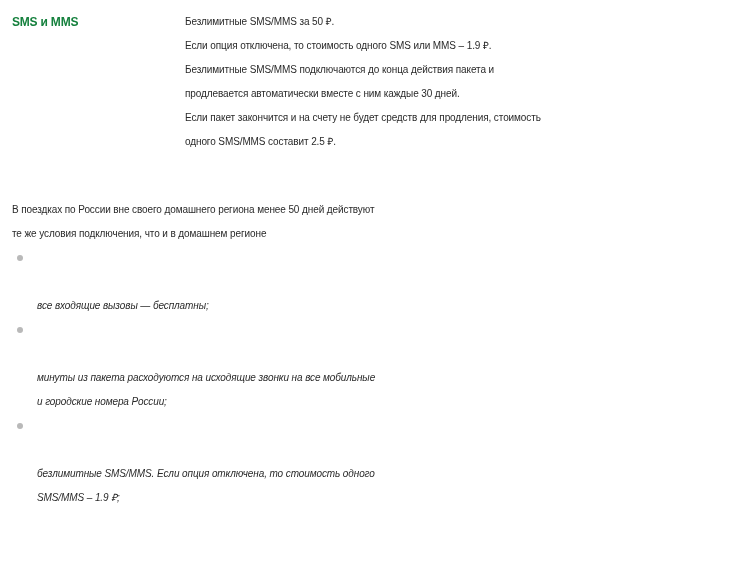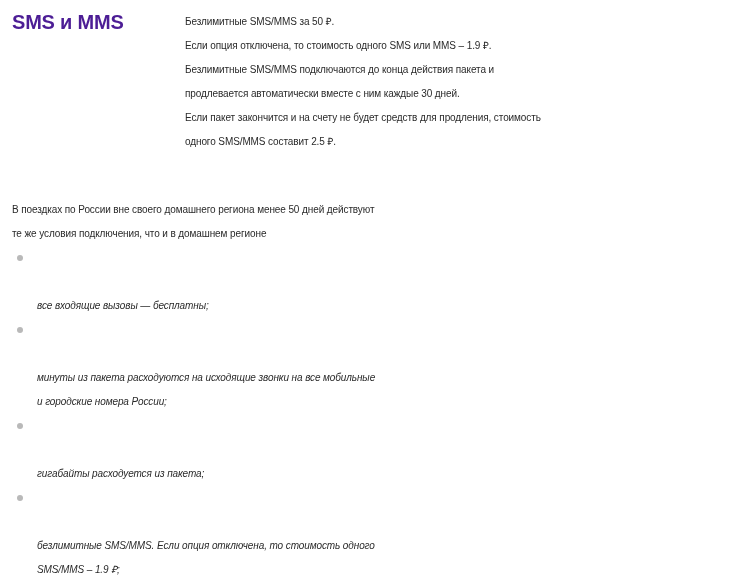--- a/index.html
+++ b/index.html
@@ -20,24 +20,24 @@
   .row {
     display: flex;
     align-items: flex-start;
   }
   .row + .row {
     margin-top: 44px;
   }
   .label {
     flex: 0 0 173px;
     width: 173px;
-    font-size: 20px;
+    font-size: 12px;
     font-weight: bold;
     line-height: 24px;
-    color: #4c1d95;
+    color: #15803d;
     letter-spacing: -0.2px;
     padding-right: 10px;
   }
   .content {
     flex: 1 1 auto;
     max-width: 556px;
     font-size: 10px;
     line-height: 24px;
     letter-spacing: -0.1px;
   }
@@ -94,24 +94,20 @@
           <span class="dot"></span>
           <span>все входящие вызовы — бесплатны;</span>
         </li>
         <li>
           <span class="dot"></span>
           <span>минуты из пакета расходуются на исходящие звонки на все мобильные
 и городские номера России;</span>
         </li>
         <li>
           <span class="dot"></span>
-          <span>гигабайты расходуется из пакета;</span>
-        </li>
-        <li>
-          <span class="dot"></span>
           <span>безлимитные SMS/MMS. Если опция отключена, то стоимость одного
 SMS/MMS – 1.9 ₽;</span>
         </li>
 
       </ul>
 
     </div>
   </section>
 
 </div>

